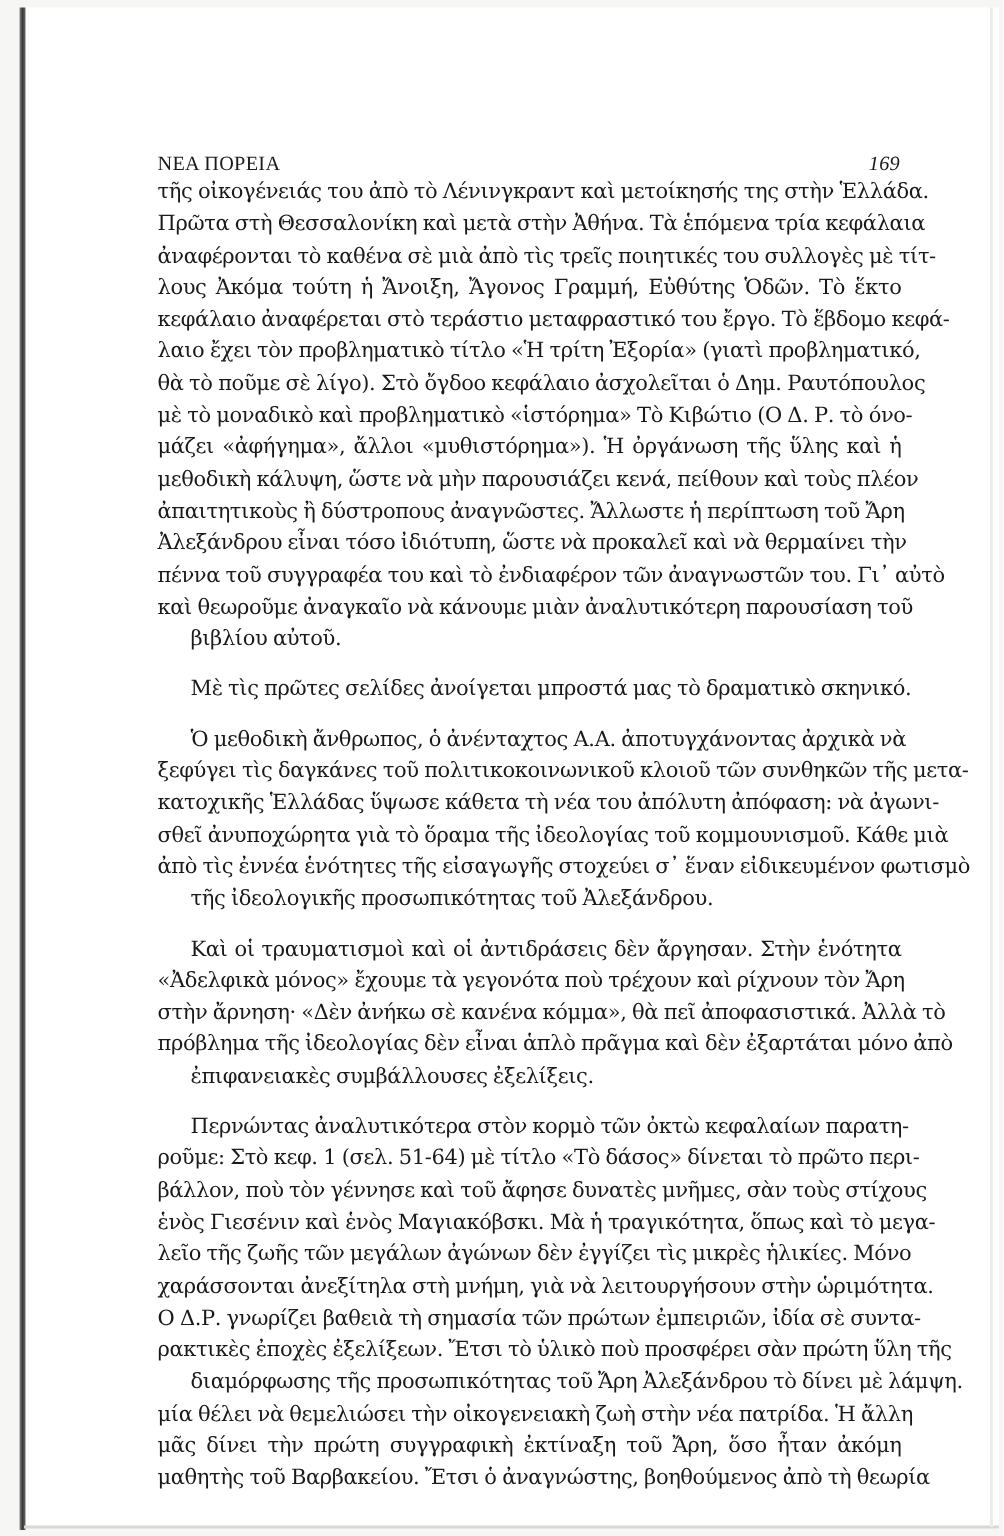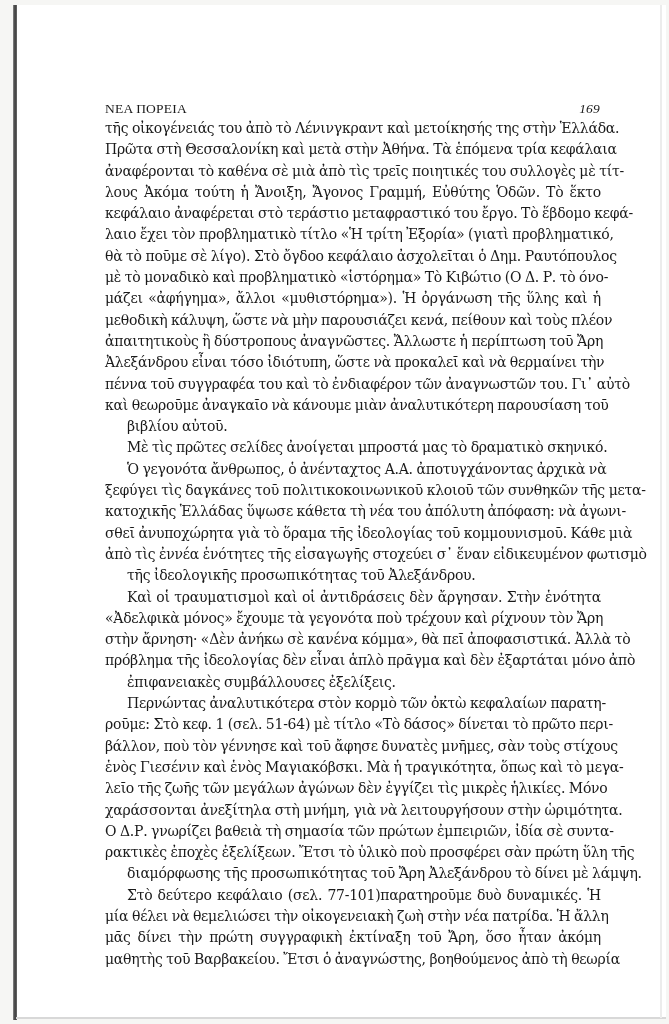--- a/index.html
+++ b/index.html
@@ -91,20 +91,21 @@
     font-family: "DejaVu Serif", "Liberation Serif", serif;
     letter-spacing: -0.25px;
     word-spacing: -0.5px;
   }
   .line.last {
     text-align-last: left;
     padding-left: 22px;
   }
   .line.indent {
     padding-left: 22px;
+    margin-top: 12px;
   }
 </style>
 </head>
 <body>
 
 <div class="scan-bg"></div>
 <div class="page"></div>
 <div class="binding-edge"></div>
 <div class="bottom-edge"></div>
 <div class="right-shadow"></div>
@@ -124,37 +125,36 @@
     <div class="line">θὰ τὸ ποῦμε σὲ λίγο). Στὸ ὄγδοο κεφάλαιο ἀσχολεῖται ὁ Δημ. Ραυτόπουλος</div>
     <div class="line">μὲ τὸ μοναδικὸ καὶ προβληματικὸ «ἱστόρημα» Τὸ Κιβώτιο (Ο Δ. Ρ. τὸ όνο-</div>
     <div class="line">μάζει «ἀφήγημα», ἄλλοι «μυθιστόρημα»). Ἡ ὀργάνωση τῆς ὕλης καὶ ἡ</div>
     <div class="line">μεθοδικὴ κάλυψη, ὥστε νὰ μὴν παρουσιάζει κενά, πείθουν καὶ τοὺς πλέον</div>
     <div class="line">ἀπαιτητικοὺς ἢ δύστροπους ἀναγνῶστες. Ἄλλωστε ἡ περίπτωση τοῦ Ἄρη</div>
     <div class="line">Ἀλεξάνδρου εἶναι τόσο ἰδιότυπη, ὥστε νὰ προκαλεῖ καὶ νὰ θερμαίνει τὴν</div>
     <div class="line">πέννα τοῦ συγγραφέα του καὶ τὸ ἐνδιαφέρον τῶν ἀναγνωστῶν του. Γι᾽ αὐτὸ</div>
     <div class="line">καὶ θεωροῦμε ἀναγκαῖο νὰ κάνουμε μιὰν ἀναλυτικότερη παρουσίαση τοῦ</div>
     <div class="line last">βιβλίου αὐτοῦ.</div>
     <div class="line indent last">Μὲ τὶς πρῶτες σελίδες ἀνοίγεται μπροστά μας τὸ δραματικὸ σκηνικό.</div>
-    <div class="line indent">Ὁ γεγονότα ἄνθρωπος, ὁ ἀνένταχτος Α.Α. ἀποτυγχάνοντας ἀρχικὰ νὰ</div>
+    <div class="line indent">Ὁ μεθοδικὴ ἄνθρωπος, ὁ ἀνένταχτος Α.Α. ἀποτυγχάνοντας ἀρχικὰ νὰ</div>
     <div class="line">ξεφύγει τὶς δαγκάνες τοῦ πολιτικοκοινωνικοῦ κλοιοῦ τῶν συνθηκῶν τῆς μετα-</div>
     <div class="line">κατοχικῆς Ἑλλάδας ὕψωσε κάθετα τὴ νέα του ἀπόλυτη ἀπόφαση: νὰ ἀγωνι-</div>
     <div class="line">σθεῖ ἀνυποχώρητα γιὰ τὸ ὅραμα τῆς ἰδεολογίας τοῦ κομμουνισμοῦ. Κάθε μιὰ</div>
     <div class="line">ἀπὸ τὶς ἐννέα ἑνότητες τῆς εἰσαγωγῆς στοχεύει σ᾽ ἕναν εἰδικευμένον φωτισμὸ</div>
     <div class="line last">τῆς ἰδεολογικῆς προσωπικότητας τοῦ Ἀλεξάνδρου.</div>
     <div class="line indent">Καὶ οἱ τραυματισμοὶ καὶ οἱ ἀντιδράσεις δὲν ἄργησαν. Στὴν ἑνότητα</div>
     <div class="line">«Ἀδελφικὰ μόνος» ἔχουμε τὰ γεγονότα ποὺ τρέχουν καὶ ρίχνουν τὸν Ἄρη</div>
     <div class="line">στὴν ἄρνηση· «Δὲν ἀνήκω σὲ κανένα κόμμα», θὰ πεῖ ἀποφασιστικά. Ἀλλὰ τὸ</div>
     <div class="line">πρόβλημα τῆς ἰδεολογίας δὲν εἶναι ἁπλὸ πρᾶγμα καὶ δὲν ἐξαρτάται μόνο ἀπὸ</div>
     <div class="line last">ἐπιφανειακὲς συμβάλλουσες ἐξελίξεις.</div>
     <div class="line indent">Περνώντας ἀναλυτικότερα στὸν κορμὸ τῶν ὀκτὼ κεφαλαίων παρατη-</div>
     <div class="line">ροῦμε: Στὸ κεφ. 1 (σελ. 51-64) μὲ τίτλο «Τὸ δάσος» δίνεται τὸ πρῶτο περι-</div>
     <div class="line">βάλλον, ποὺ τὸν γέννησε καὶ τοῦ ἄφησε δυνατὲς μνῆμες, σὰν τοὺς στίχους</div>
     <div class="line">ἑνὸς Γιεσένιν καὶ ἑνὸς Μαγιακόβσκι. Μὰ ἡ τραγικότητα, ὅπως καὶ τὸ μεγα-</div>
     <div class="line">λεῖο τῆς ζωῆς τῶν μεγάλων ἀγώνων δὲν ἐγγίζει τὶς μικρὲς ἡλικίες. Μόνο</div>
     <div class="line">χαράσσονται ἀνεξίτηλα στὴ μνήμη, γιὰ νὰ λειτουργήσουν στὴν ὡριμότητα.</div>
     <div class="line">Ο Δ.Ρ. γνωρίζει βαθειὰ τὴ σημασία τῶν πρώτων ἐμπειριῶν, ἰδία σὲ συντα-</div>
     <div class="line">ρακτικὲς ἐποχὲς ἐξελίξεων. Ἔτσι τὸ ὑλικὸ ποὺ προσφέρει σὰν πρώτη ὕλη τῆς</div>
     <div class="line last">διαμόρφωσης τῆς προσωπικότητας τοῦ Ἄρη Ἀλεξάνδρου τὸ δίνει μὲ λάμψη.</div>
-    <div class="line indent">Στὸ δεύτερο κεφάλαιο (σελ. 77-101)παρατηροῦμε δυὸ δυναμικές. Ἡ</div>
     <div class="line">μία θέλει νὰ θεμελιώσει τὴν οἰκογενειακὴ ζωὴ στὴν νέα πατρίδα. Ἡ ἄλλη</div>
     <div class="line">μᾶς δίνει τὴν πρώτη συγγραφικὴ ἐκτίναξη τοῦ Ἄρη, ὅσο ἦταν ἀκόμη</div>
     <div class="line">μαθητὴς τοῦ Βαρβακείου. Ἔτσι ὁ ἀναγνώστης, βοηθούμενος ἀπὸ τὴ θεωρία</div>
   </div>
 
 </body></html>

